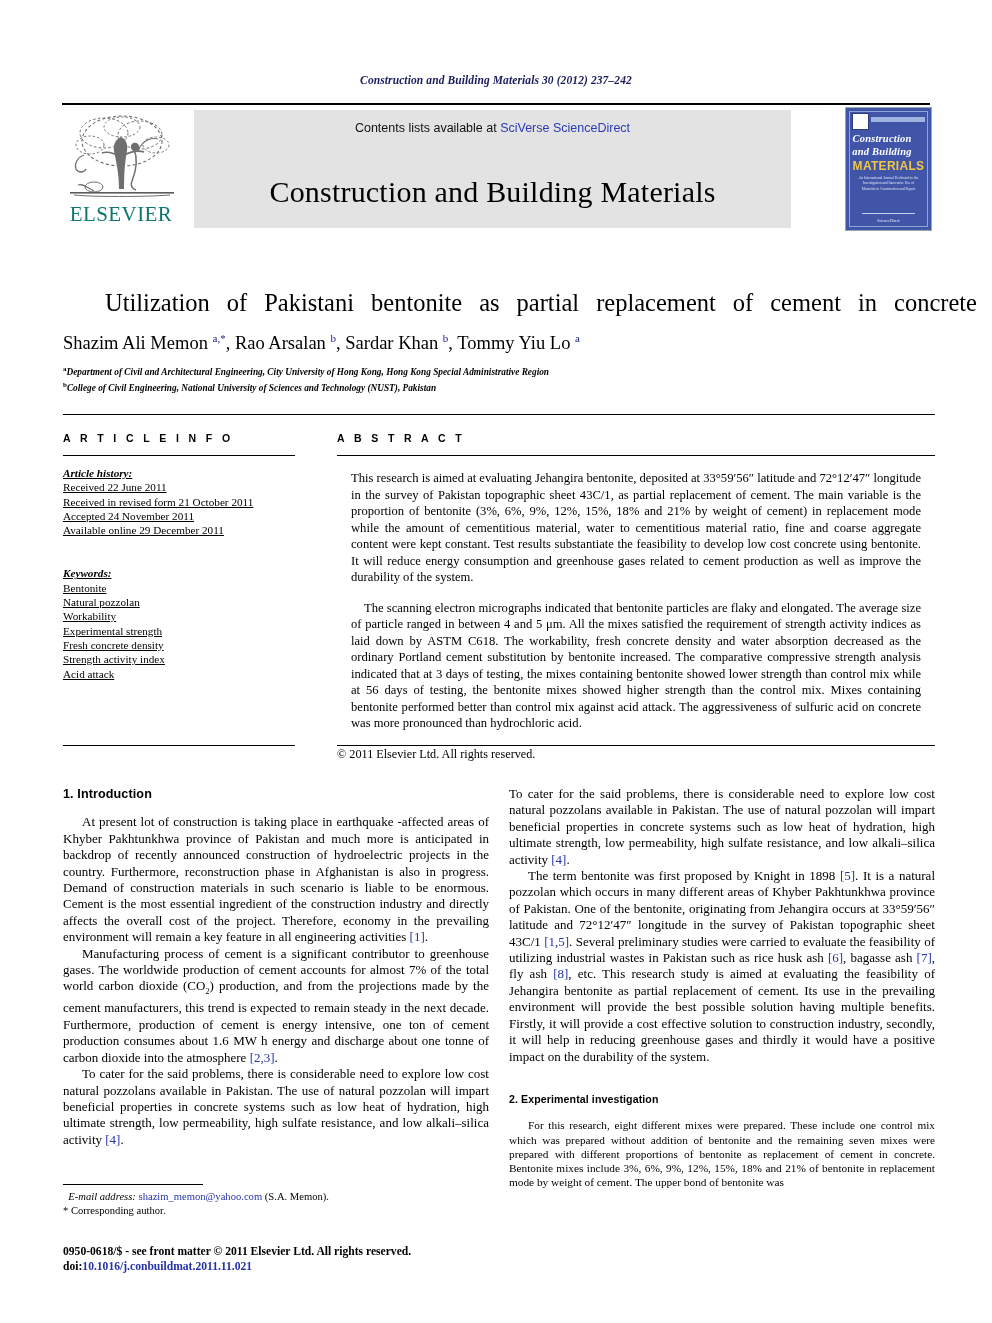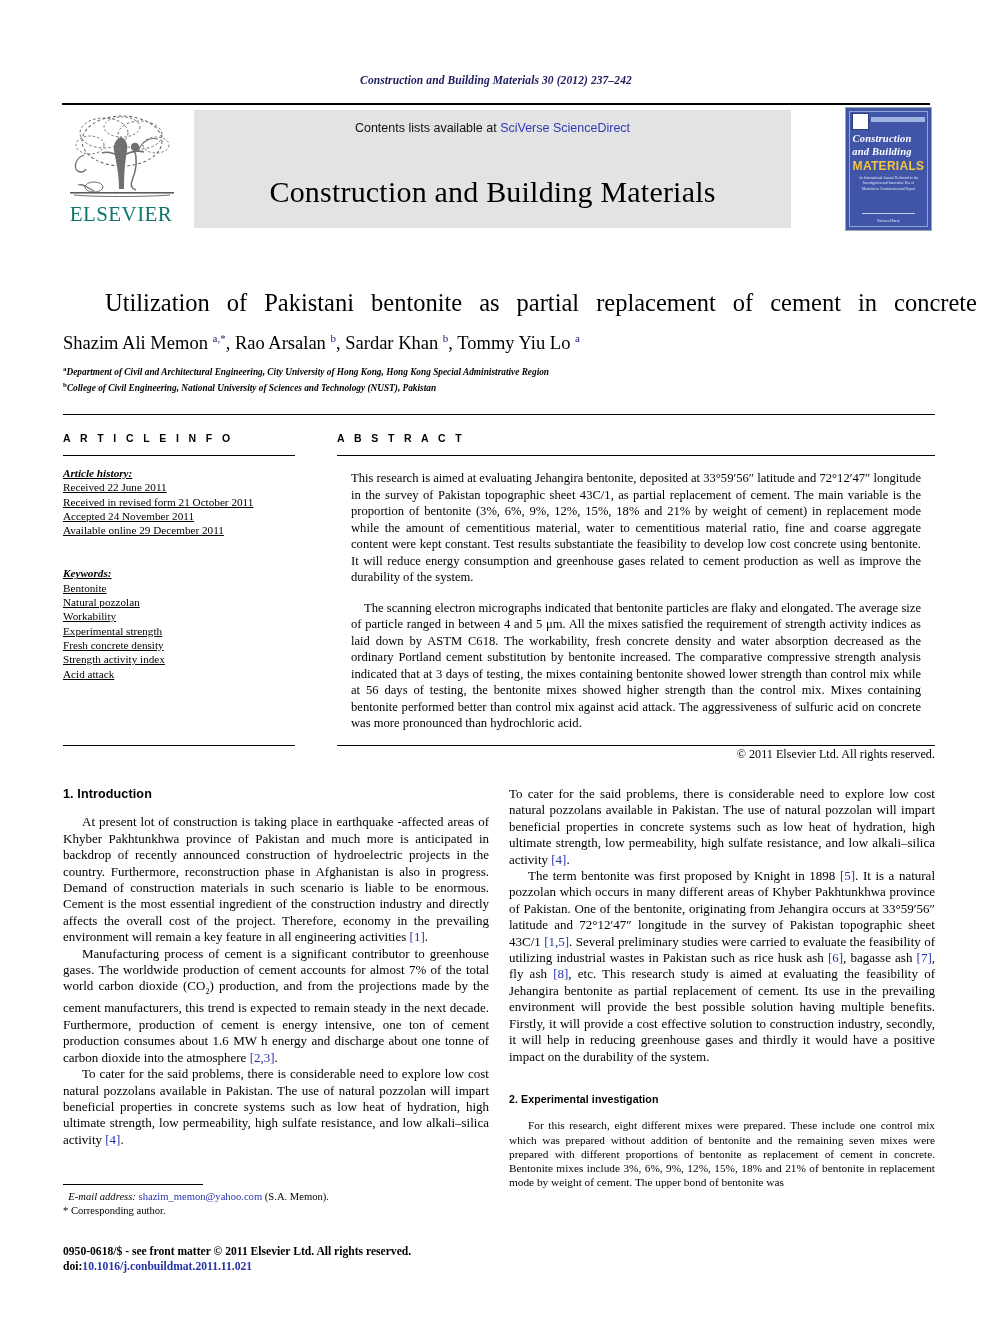--- a/index.html
+++ b/index.html
@@ -198,21 +198,20 @@
     font-family: "Liberation Serif", serif;
     font-size: 12.6px;
     line-height: 16.5px;
     text-align: justify;
     color: #000;
   }
   .abs-body p { margin: 14px; }
   .abs-body p + p { text-indent: 13px; }
   .copyright {
     margin-top: 7px;
-    text-align: right;
     font-family: "Liberation Serif", serif;
     font-size: 12.2px;
   }
   .abs-rule-bottom {
     position: absolute; left: 337px; top: 745px; width: 598px; height: 1px; background: #000;
   }
   .colrule-bottom {
     position: absolute; left: 63px; top: 745px; width: 232px; height: 1px; background: #000;
   }
 

